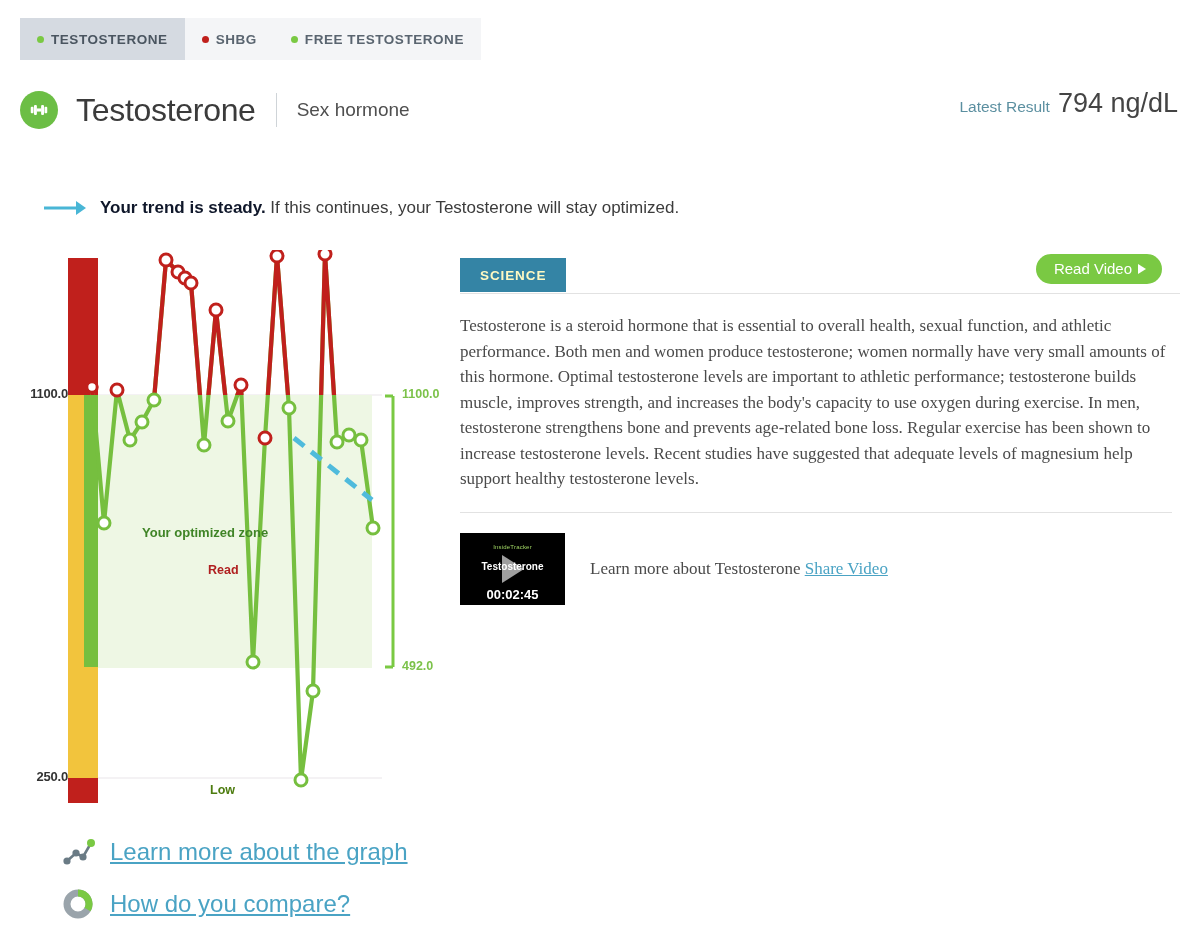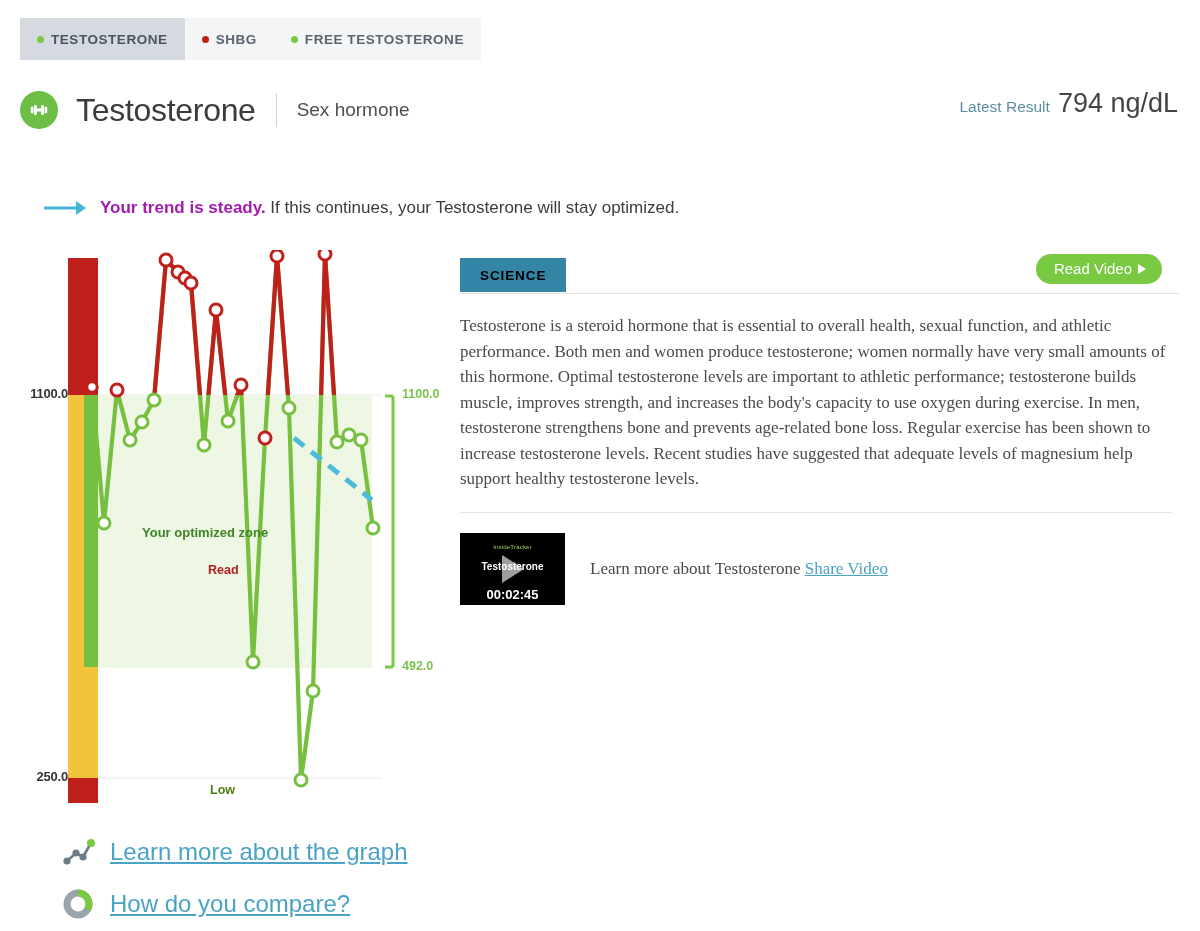--- a/index.html
+++ b/index.html
@@ -48,21 +48,21 @@
   }
   .latest-lbl { font-size: 15.5px; color: #5b8fa0; margin-right: 8px; }
   .latest-val { font-size: 27px; color: #444; font-weight: 400; }
 
   
   .trend {
     position: absolute; left: 44px; top: 198px;
     display: flex; align-items: center;
   }
   .trend-txt { font-size: 17px; color: #3c3c3c; margin-left: 14px; }
-  .trend-txt b { font-weight: bold; color: #a21caf; }
+  .trend-txt b { font-weight: bold; color: #0f172a; }
 
   
   .chartwrap { position: absolute; left: 0; top: 250px; width: 460px; height: 560px; }
   .chart-svg { position: absolute; left: 0; top: 0; }
   .axlabel {
     position: absolute; font-size: 13px; font-weight: bold;
     color: #333; letter-spacing: -.2px;
   }
   .ax-hi { right: 392px; top: 136px; }
   .ax-lo { right: 392px; top: 519px; }
@@ -83,21 +83,21 @@
   .linktxt {
     font-size: 24px; color: #4aa3c4; text-decoration: underline;
     cursor: pointer; font-weight: 400;
   }
 
   
   .sci { position: absolute; left: 460px; top: 258px; width: 720px; }
   .sci-head { position: relative; height: 36px; border-bottom: 1px solid #e2e2e2; }
   .sci-tab {
     position: absolute; left: 0; top: 0;
-    background: #3484a5; color: #000000;
+    background: #3484a5; color: #fef9c3;
     font-size: 13.5px; font-weight: bold; letter-spacing: .9px;
     padding: 10px 20px 9px 20px;
   }
   .readblog {
     position: absolute; right: 18px; top: -4px;
     background: #7ac943; color: #fff; border-radius: 16px;
     font-size: 15px; padding: 6px 16px 7px 18px;
     display: flex; align-items: center; gap: 6px; cursor: pointer;
   }
   .sci-body {

